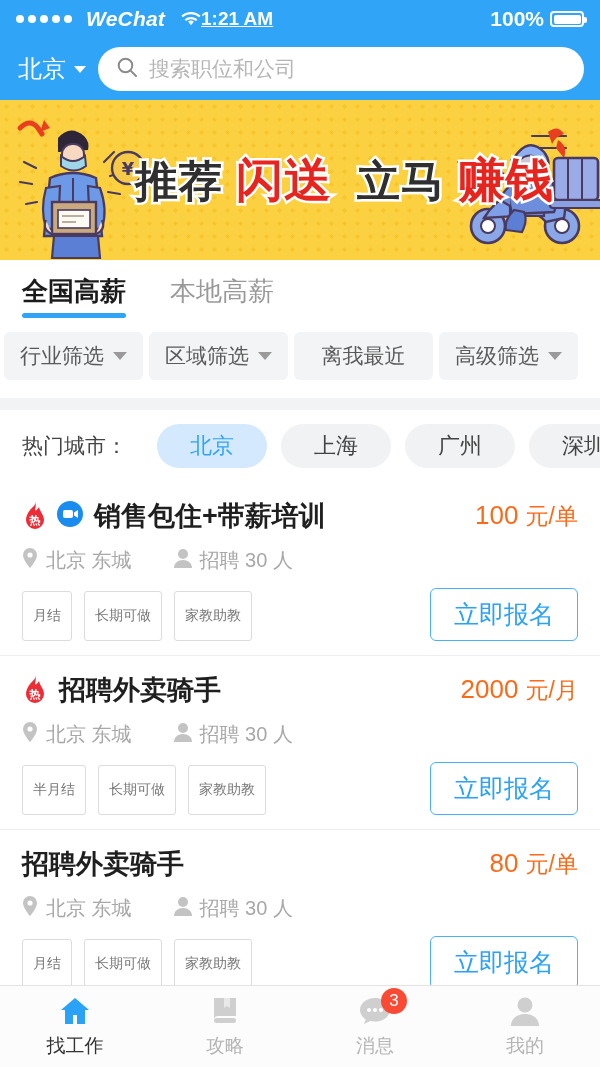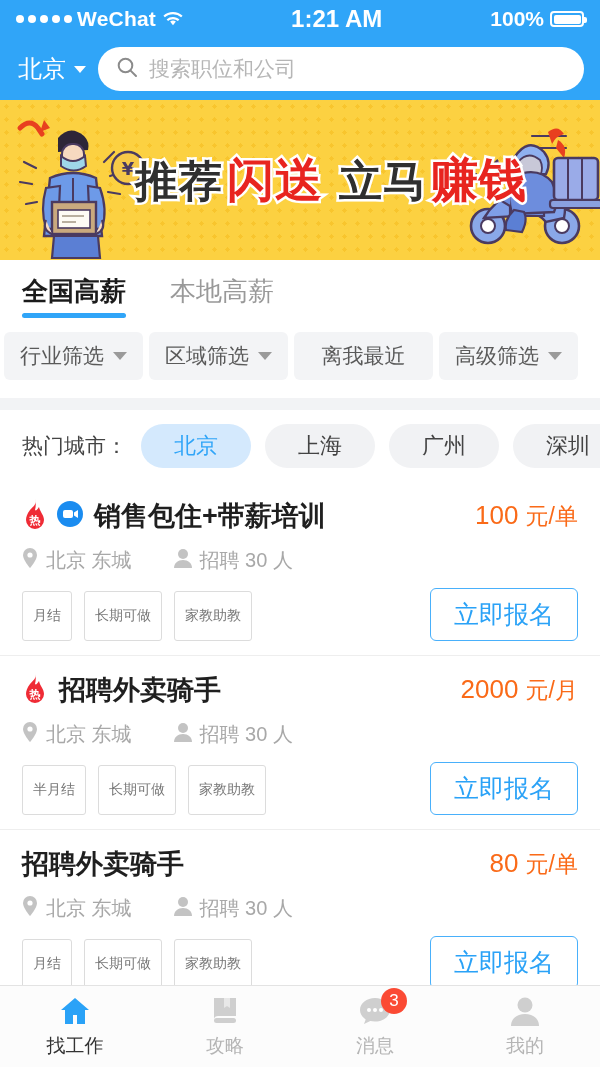--- a/index.html
+++ b/index.html
@@ -10,27 +10,27 @@
     overflow: hidden;
   }
   #app { width: 600px; height: 1067px; position: relative; display: flex; flex-direction: column; background:#f4f4f4; }
 
   
   .statusbar {
     height: 38px; background: #30a5f8; color: #fff;
     display: flex; align-items: center; padding: 0 16px;
     font-size: 21px; font-weight: bold; flex: 0 0 38px;
   }
-  .sb-left { display: flex; align-items: center; gap: 5px; }
+  .sb-left { display: flex; align-items: center; gap: 14px; font-style: italic; }
   .dots { display: flex; gap: 4px; align-items: center; }
   .dots i { width: 8px; height: 8px; border-radius: 50%; background: #fff; display:block; }
   .carrier { font-size: 21px; letter-spacing: .2px; }
   .wifi { width: 20px; height: 16px; position: relative; display:inline-block; margin-left:2px; }
   .wifi svg { display:block; }
-  .sb-center { flex: 1; text-align: center; font-size: 24px; }
+  .sb-center { flex: 1; text-align: left; font-size: 19px; text-decoration: underline; }
   .sb-right { display: flex; align-items: center; gap: 6px; }
   .batt { width: 34px; height: 16px; border: 2px solid #fff; border-radius: 4px; position: relative; }
   .batt::after { content:''; position:absolute; right:-5px; top:4px; width:3px; height:6px; background:#fff; border-radius:0 2px 2px 0; }
   .batt i { position:absolute; left:1.5px; top:1.5px; bottom:1.5px; width: calc(100% - 3px); background:#fff; border-radius:2px; display:block; }
 
   
   .searchbar {
     background: #30a5f8; height: 62px; flex: 0 0 62px;
     display: flex; align-items: center; padding: 0 16px 0 18px; gap: 12px;
   }
@@ -44,21 +44,21 @@
 
   
   .banner { flex: 0 0 160px; height: 160px; position: relative; overflow: hidden; background: #fcd141; }
   .banner .dotgrid {
     position:absolute; inset:0;
     background-image: radial-gradient(#f7c32a 2px, transparent 2.2px);
     background-size: 13px 13px;
     opacity:.85;
   }
   .banner svg { position: absolute; inset: 0; }
-  .banner-text { position:absolute; left:135px; top:50%; transform: translateY(-50%); display:flex; align-items:baseline; gap:4px; white-space:nowrap; }
+  .banner-text { position:absolute; left:135px; top:50%; transform: translateY(-50%); display:flex; align-items:baseline; gap:13px; white-space:nowrap; }
   .bt { font-size: 43px; font-weight: 900; font-family: "DejaVu Sans", sans-serif;
         -webkit-text-stroke: 5px #fff; paint-order: stroke fill; letter-spacing:1px; }
   .bt.dark { color: #2f2f2f; }
   .bt.red { color: #e8241f; font-size: 47px; }
   .bt.sp { margin-left: 12px; }
 
   
   .panel { background: #fff; text-align: center; }
   .tabs { display: flex; align-items: flex-end; padding: 14px 22px 0 22px; gap: 44px; height: 58px; }
   .tab { font-size: 26px; color: #999; padding-bottom: 9px; position: relative; white-space: nowrap; }
@@ -69,21 +69,21 @@
   .filter {
     flex: 1; background: #f3f4f6; border-radius: 6px; height: 48px;
     display: flex; align-items: center; justify-content: center; gap: 9px;
     font-size: 21px; color: #5a5a5a; white-space: nowrap;
   }
   .caret-g { width:0; height:0; border-left:7px solid transparent; border-right:7px solid transparent; border-top:8px solid #9a9a9a; display:block; }
 
   .gap { height: 12px; background: #f2f3f5; flex: 0 0 12px; }
 
   
-  .hotcities { background:#fff; display:flex; align-items:center; padding: 16px 0 16px 22px; gap: 14px; overflow:hidden; height: 72px; flex: 0 0 72px; }
+  .hotcities { background:#fff; display:flex; align-items:center; padding: 16px 0 16px 22px; gap: 30px; overflow:hidden; height: 72px; flex: 0 0 72px; }
   .hc-label { font-size: 21px; color: #444; white-space: nowrap; }
   .hc-list { display:flex; gap: 14px; }
   .chip {
     background:#f1f2f4; border-radius: 22px; height: 44px; min-width: 110px;
     display:flex; align-items:center; justify-content:center;
     font-size: 22px; color: #444; padding: 0 26px; white-space: nowrap;
   }
   .chip.active { background:#d4e9fd; color:#30a5f8; }
 
   .listwrap { flex: 1; background:#fff; overflow: hidden; }

